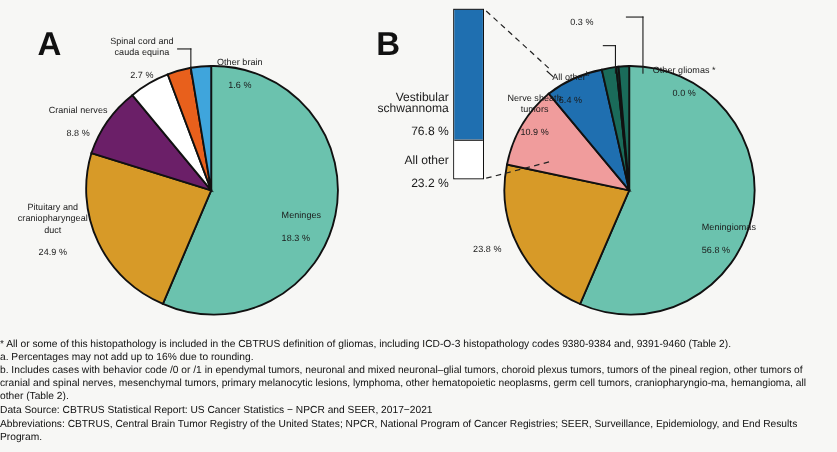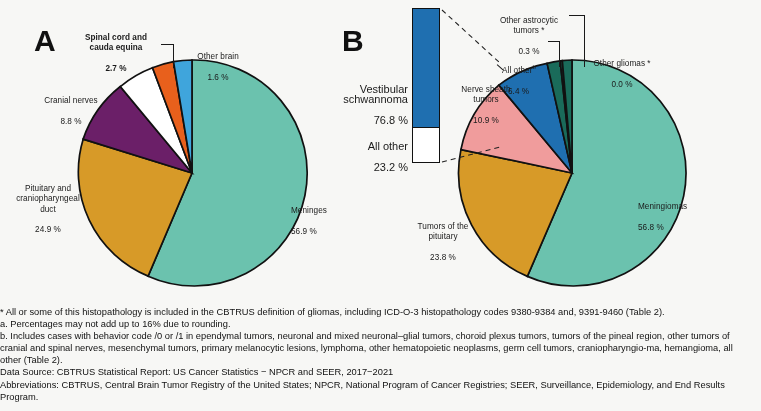--- a/index.html
+++ b/index.html
@@ -110,39 +110,39 @@
 
     <path d="M 120 120 L 11.14 86.13 A 113 113 0 0 1 48.29 33.53 Z" fill="#6B1F68" stroke="#111" stroke-width="1.7"></path>
 
     <path d="M 120 120 L 48.29 33.53 A 113 113 0 0 1 80.52 14.72 Z" fill="#FFFFFF" stroke="#111" stroke-width="1.7"></path>
 
     <path d="M 120 120 L 80.52 14.72 A 113 113 0 0 1 101.48 8.62 Z" fill="#E8601C" stroke="#111" stroke-width="1.7"></path>
 
     <path d="M 120 120 L 101.48 8.62 A 113 113 0 0 1 120 7 Z" fill="#3FA5DC" stroke="#111" stroke-width="1.7"></path>
   </svg>
 
-  <div class="pie-label left" style="left:256px; top:196px;margin-left:35px;">
+  <div class="pie-label left" style="left:256px; top:181px;">
     <div>Meninges</div>
-    <div>56.9 %</div>
+    <div>18.3 %</div>
   </div>
 
   <div class="pie-label center" style="left:2px; top:174px; width:92px;">
     <div>Pituitary and
 craniopharyngeal
 duct</div>
     <div>24.9 %</div>
   </div>
 
   <div class="pie-label center" style="left:32px; top:86px; width:78px;">
     <div>Cranial nerves</div>
     <div>8.8 %</div>
   </div>
 
 
-  <div class="pie-label center" style="left:71px; top:23px; width:90px;font-weight:bold;">
+  <div class="pie-label center" style="left:84px; top:23px; width:90px;">
     <div>Spinal cord and
 cauda equina</div>
     <div>2.7 %</div>
   </div>
 
   <div class="leader" style="left:161px; top:44px; width:13px; height:1.3px;"></div>
   <div class="leader" style="left:172.7px; top:44px; width:1.3px; height:24px;"></div>
 
   <div class="pie-label center" style="left:182px; top:42px; width:72px;">
     <div>Other brain</div>
@@ -167,44 +167,40 @@
 
     <path d="M 120 120 L 110.32 7.64 A 113 113 0 0 1 120 7 Z" fill="#1A6B5A" stroke="#111" stroke-width="1.7"></path>
   </svg>
 
   <div class="pie-label left" style="left:638px; top:192px;">
     <div>Meningiomas</div>
     <div>56.8 %</div>
   </div>
 
   <div class="pie-label center" style="left:400px; top:212px; width:86px;">
-    <div>Tumors of the
-pituitary</div>
     <div>23.8 %</div>
   </div>
 
   <div class="pie-label center" style="left:440px; top:75px; width:92px;text-align:center;">
     <div>Nerve sheath
 tumors</div>
     <div>10.9 %</div>
   </div>
 
   <div class="pie-label left" style="left:502px; top:56px; width:60px;">
     <div><span>All other</span><sup>b</sup></div>
     <div style="margin-left:6px;">6.4 %</div>
   </div>
 
   <div class="leader" style="left:497px; top:64px; width:8px; height:1.2px; transform:rotate(42deg); transform-origin:left center;"></div>
 
   <div class="leader" style="left:548px; top:40.5px; width:12px; height:1.3px;"></div>
   <div class="leader" style="left:558.7px; top:40.5px; width:1.3px; height:26px;"></div>
 
   <div class="pie-label center" style="left:489px; top:6px; width:80px;">
-    <div>Other astrocytic
-tumors *</div>
     <div>0.3 %</div>
   </div>
   <div class="leader" style="left:569px; top:14.5px; width:16px; height:1.3px;"></div>
   <div class="leader" style="left:583.7px; top:14.5px; width:1.3px; height:52px;"></div>
 
   <div class="pie-label center" style="left:576px; top:49px; width:92px;">
     <div>Other gliomas *</div>
     <div>0.0 %</div>
   </div>
 

